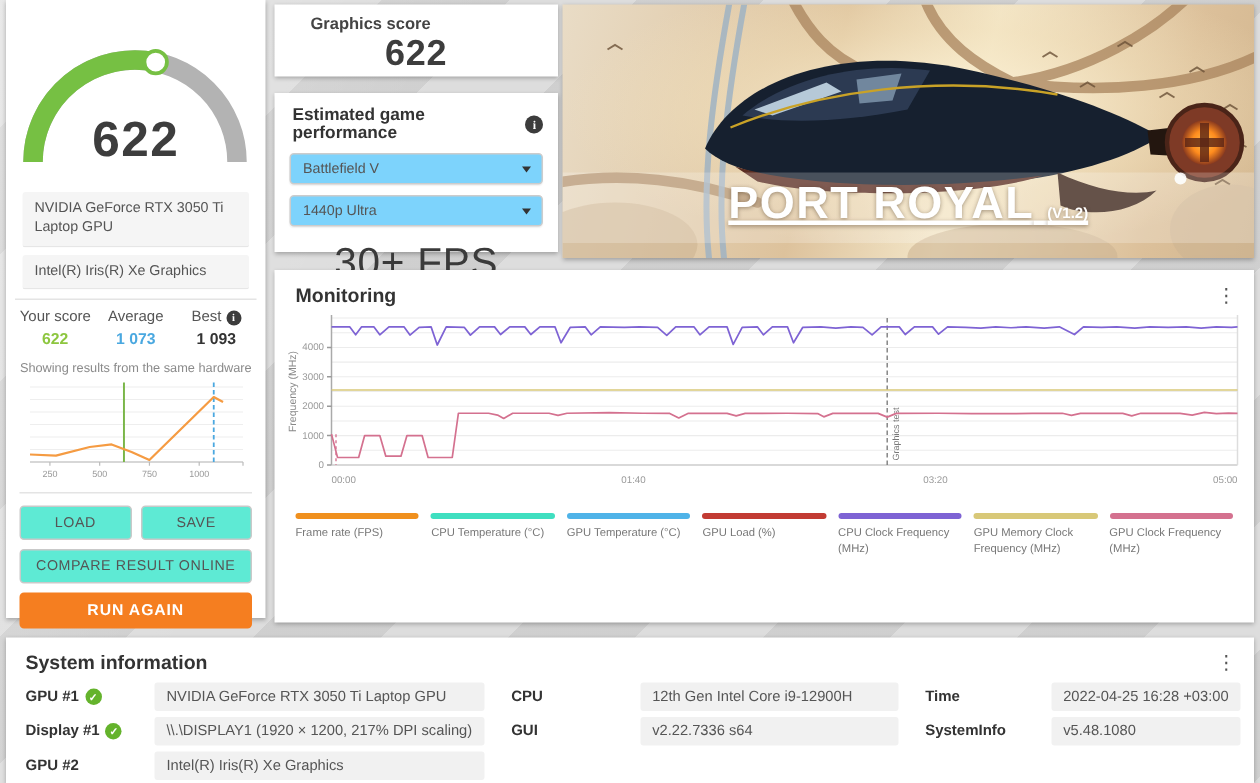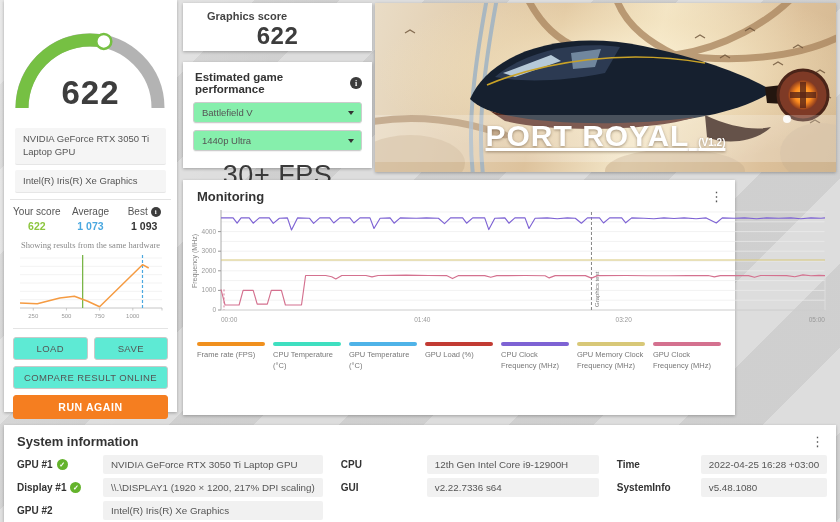--- a/index.html
+++ b/index.html
@@ -19,50 +19,50 @@
   .gpu-list{margin:10px 11px 6px 11px;}
   .gpu-item{background:#f5f5f5;border-bottom:1px solid #e6e6e6;color:#555;font-size:9.5px;line-height:1.35;
     padding:5px 8px;margin-bottom:5px;border-radius:2px;}
   .summary{display:flex;border-top:1px solid #e4e4e4;margin:2px 6px 0 6px;padding-top:6px;}
   .summary .cell{flex:1;text-align:center;}
   .summary .lab{font-size:10px;color:#555;display:flex;justify-content:center;align-items:center;gap:3px;}
   .summary .val{font-size:10.5px;font-weight:bold;margin-top:3px;}
   .val-green{color:#8dc63f;} .val-blue{color:#4aa8e0;} .val-dark{color:#333;}
   .info-dot{display:inline-flex;width:10px;height:10px;border-radius:50%;background:#3c3c3c;color:#fff;font-size:7px;
     font-weight:bold;align-items:center;justify-content:center;font-family:"Liberation Serif",serif;}
-  .note{font-size:8.5px;color:#8a8a8a;text-align:center;margin:8px 6px 0 6px;font-family:Liberation Serif, serif;}
+  .note{font-size:8.5px;color:#8a8a8a;text-align:center;margin:8px 6px 0 6px;}
   .mini-chart{display:block;margin:2px auto 0 auto;}
   .btn-zone{border-top:1px solid #e4e4e4;margin:4px 9px 0 9px;padding-top:8px;}
   .btn-row{display:flex;gap:6px;margin-bottom:6px;}
   .btn{flex:1;border:1px solid #c9c9c9;background:#5eead4;border-radius:3px;color:#555;font-size:9.5px;
     text-align:center;padding:5px 0;letter-spacing:.4px;cursor:pointer;}
   .btn-primary{background:#f57e20;border:1px solid #f57e20;color:#fff;font-weight:bold;font-size:10.5px;letter-spacing:.6px;}
   
   .gscore-card{left:183px;top:3px;width:189px;height:48px;}
   .gscore-label{font-size:11px;font-weight:bold;color:#444;padding:7px 0 0 12px;margin-left:12px;}
   .gscore-value{text-align:center;font-size:24px;font-weight:bold;color:#3d3d3d;margin-top:0px;letter-spacing:.5px;}
   .perf-card{left:183px;top:62px;width:189px;height:106px;}
   .perf-head{display:flex;align-items:center;justify-content:space-between;padding:9px 10px 0 12px;}
   .perf-title{font-size:11.5px;font-weight:bold;color:#333;}
   .perf-head .info-dot{width:12px;height:12px;font-size:8px;}
-  .select{position:relative;margin:7px 10px 0 10px;height:19px;border:1px solid #ccc;border-radius:3px;background:#86efac;
+  .select{position:relative;margin:7px 10px 0 10px;height:19px;border:1px solid #ccc;border-radius:3px;background:#7dd3fc;
     font-size:9.5px;color:#555;display:flex;align-items:center;padding-left:8px;cursor:pointer;box-shadow:0 1px 1px rgba(0,0,0,.06);}
   .caret{position:absolute;right:7px;top:8px;width:0;height:0;border-left:3.5px solid transparent;
     border-right:3.5px solid transparent;border-top:4.5px solid #333;}
   .fps{margin-top:9px;text-align:center;font-size:27px;font-weight:normal;color:#3a3a3a;letter-spacing:.5px;}
   
   .banner{left:375px;top:3px;width:461px;height:169px;overflow:hidden;
     background:linear-gradient(105deg,#e9dcc6 0%,#ddc29c 38%,#f3e6c8 58%,#dcc09a 85%,#d2b68f 100%);}
   .banner svg{position:absolute;left:0;top:0;}
   .banner-band{position:absolute;left:0;right:0;top:112px;height:47px;background:rgba(255,255,255,.22);}
   .banner-title{position:absolute;left:0;right:0;top:116px;text-align:center;color:#fff;
     font-size:30px;font-weight:bold;letter-spacing:1px;text-shadow:0 1px 3px rgba(60,40,20,.45);text-decoration:underline;}
   .banner-version{font-size:10px;font-weight:bold;vertical-align:baseline;letter-spacing:0;}
   
-  .monitor-card{left:183px;top:180px;width:552px;height:235px;}
+  .monitor-card{left:183px;top:180px;width:653px;height:235px;}
   .monitor-head{display:flex;justify-content:space-between;align-items:flex-start;padding:9px 8px 0 14px;}
   .monitor-title{font-size:13px;font-weight:bold;color:#333;}
   .kebab{color:#555;font-size:13px;line-height:1;cursor:pointer;padding:1px 4px;}
   .legend{display:flex;margin:4px 14px 0 14px;gap:8px;}
   .legend-item{flex:1;min-width:0;}
   .legend-bar{height:4px;border-radius:2px;margin-bottom:4px;}
   .legend-label{font-size:7.5px;color:#777;line-height:1.4;}
   
   .sysinfo-card{left:4px;top:425px;width:832px;height:97px;}
   .sys-head{display:flex;justify-content:space-between;align-items:flex-start;padding:9px 8px 0 13px;}

